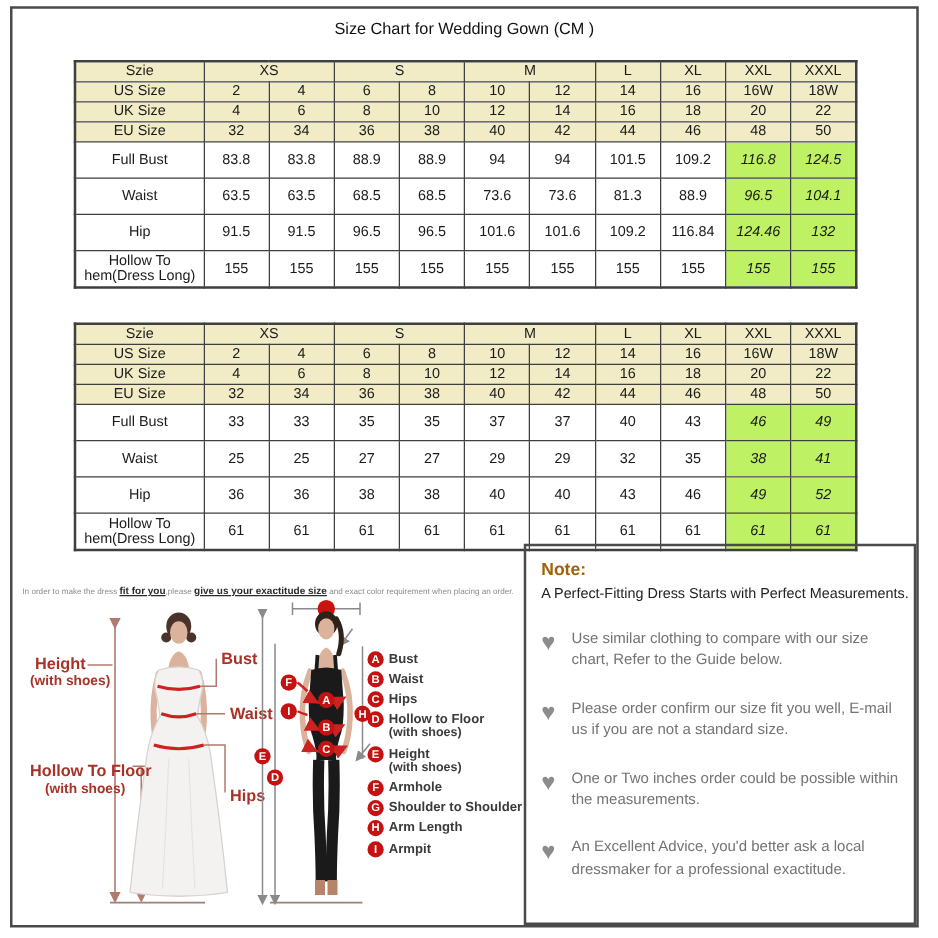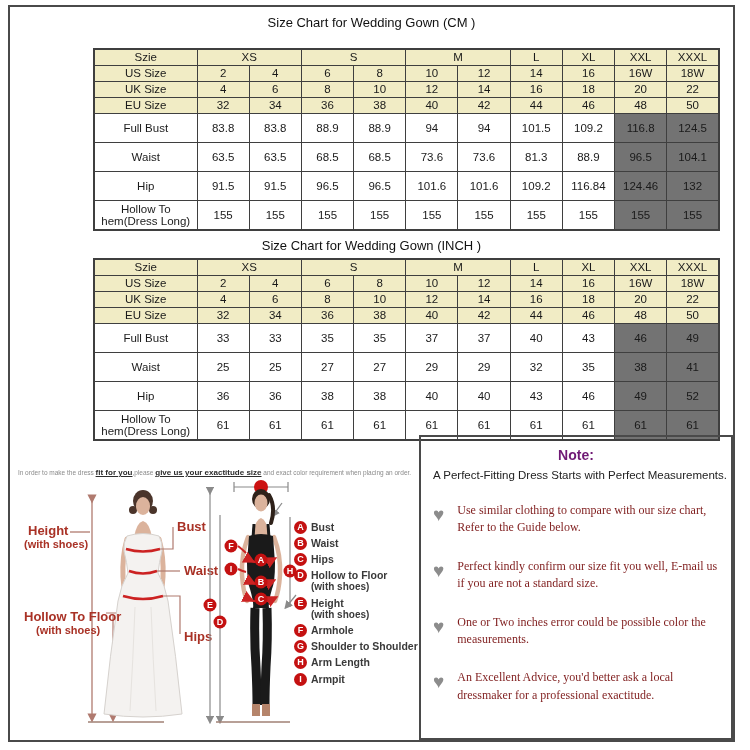--- a/index.html
+++ b/index.html
@@ -1,44 +1,44 @@
 <!DOCTYPE html>
 <html><head>
 <meta charset="utf-8">
 <style>
   html,body{margin:0;padding:0;background:#fff;}
   .page{position:relative;width:750px;height:750px;background:#fff;font-family:"Liberation Sans",sans-serif;color:#1a1a1a;overflow:hidden;}
   .frame{position:absolute;left:8px;top:5px;width:727px;height:737px;border:2px solid #4a4a4a;box-sizing:border-box;}
   .chart-title{position:absolute;left:0;width:723px;text-align:center;font-size:13px;color:#111;}
   #title-cm{top:8px;}
   #title-inch{top:231px;}
-  table.size-table{position:absolute;left:49px;width:625px;border-collapse:collapse;table-layout:fixed;border:2px solid #3f3f3f;font-size:11.5px;margin-left:34px;}
+  table.size-table{position:absolute;left:49px;width:625px;border-collapse:collapse;table-layout:fixed;border:2px solid #3f3f3f;font-size:11.5px;}
   #table-0{top:41px;}
   #table-1{top:251px;}
   .size-table td{border:1px solid #3f3f3f;text-align:center;vertical-align:middle;padding:0;height:15px;line-height:1.05;overflow:hidden;}
   .size-table tr.tall td{height:28px;}
   .size-table td.hdr{background:#f1ecc5;}
-  .size-table td.gray{background:#737373;}
+  .size-table td.gray{background:#bef264;font-style:italic;}
   
   .bm{position:absolute;left:0;top:428px;width:409px;height:305px;overflow:hidden;}
   .bm-title{position:absolute;top:8px;left:0;width:100%;text-align:center;font-family:"DejaVu Sans Mono",monospace;font-weight:bold;font-size:19px;letter-spacing:1px;color:#9b8878;}
   .bm-subtitle{position:absolute;top:33px;left:0;width:100%;text-align:center;font-size:6.5px;color:#8a8a8a;white-space:nowrap;}
   .bm-subtitle .b{font-weight:bold;color:#2b2b2b;font-size:8px;text-decoration:underline;}
   .bm-svg{position:absolute;left:0;top:0;}
   .legend{position:absolute;left:284px;top:86px;}
   .leg-item{position:relative;padding-left:17px;margin-bottom:4px;font-size:10.5px;font-weight:bold;color:#3a3a3a;line-height:1.15;white-space:nowrap;}
   .leg-badge{position:absolute;left:0;top:0;width:13px;height:13px;border-radius:50%;background:#c41111;color:#fff;font-size:9px;font-weight:bold;text-align:center;line-height:13px;}
   .leg-sub{font-size:10px;}
   
   .note{position:absolute;left:409px;top:428px;width:314px;height:305px;border:2px solid #4a4a4a;box-sizing:border-box;padding:6px 12px 0 12px;overflow:hidden;}
-  .note-title{text-align:center;font-weight:bold;font-size:14px;margin-top:4px;color:#701a75;}
+  .note-title{font-weight:bold;font-size:14px;margin-top:4px;color:#a16207;}
   .note-intro{font-size:11.5px;margin-top:6px;color:#222;white-space:nowrap;}
   .note-bullet{display:flex;gap:13px;margin-top:21px;align-items:flex-start;}
   .heart{color:#8c8c8c;font-size:19px;line-height:1;flex:0 0 auto;margin-top:3px;}
-  .note-bullet-text{font-size:12px;color:#7f1d1d;line-height:1.45;font-family:Liberation Serif, serif;}
+  .note-bullet-text{font-size:12px;color:#737373;line-height:1.45;}
   svg text.rlab{fill:#a93226;font-weight:bold;font-size:13px;font-family:"Liberation Sans",sans-serif;}
   svg text.rsub{fill:#a93226;font-weight:bold;font-size:11px;font-family:"Liberation Sans",sans-serif;}
   svg text.badge{fill:#fff;font-weight:bold;font-size:9px;text-anchor:middle;font-family:"Liberation Sans",sans-serif;}
 </style>
 </head>
 <body>
 
 <div class="page">
   <div class="frame">
 
@@ -155,21 +155,20 @@
             <td>155</td>
             <td>155</td>
             <td>155</td>
             <td>155</td>
             <td class="gray">155</td>
             <td class="gray">155</td>
           </tr>
         </tbody>
     </table>
 
-    <div class="chart-title" id="title-inch">Size Chart for Wedding Gown (INCH )</div>
     <table class="size-table" id="table-1">
       <colgroup>
         <col style="width:103px">
           <col style="width:52.2px">
           <col style="width:52.2px">
           <col style="width:52.2px">
           <col style="width:52.2px">
           <col style="width:52.2px">
           <col style="width:52.2px">
           <col style="width:52.2px">
@@ -408,25 +407,25 @@
     <div class="note">
       <div class="note-title">Note:</div>
       <div class="note-intro">A Perfect-Fitting Dress Starts with Perfect Measurements.</div>
       <div>
           <div class="note-bullet">
             <span class="heart">♥</span>
             <span class="note-bullet-text">Use similar clothing to compare with our size chart, Refer to the Guide below.</span>
           </div>
           <div class="note-bullet">
             <span class="heart">♥</span>
-            <span class="note-bullet-text">Perfect kindly confirm our size fit you well, E-mail us if you are not a standard size.</span>
+            <span class="note-bullet-text">Please order confirm our size fit you well, E-mail us if you are not a standard size.</span>
           </div>
           <div class="note-bullet">
             <span class="heart">♥</span>
-            <span class="note-bullet-text">One or Two inches error could be possible color the measurements.</span>
+            <span class="note-bullet-text">One or Two inches order could be possible within the measurements.</span>
           </div>
           <div class="note-bullet">
             <span class="heart">♥</span>
             <span class="note-bullet-text">An Excellent Advice, you'd better ask a local dressmaker for a professional exactitude.</span>
           </div>
         </div>
     </div>
 
   </div>
 </div>

